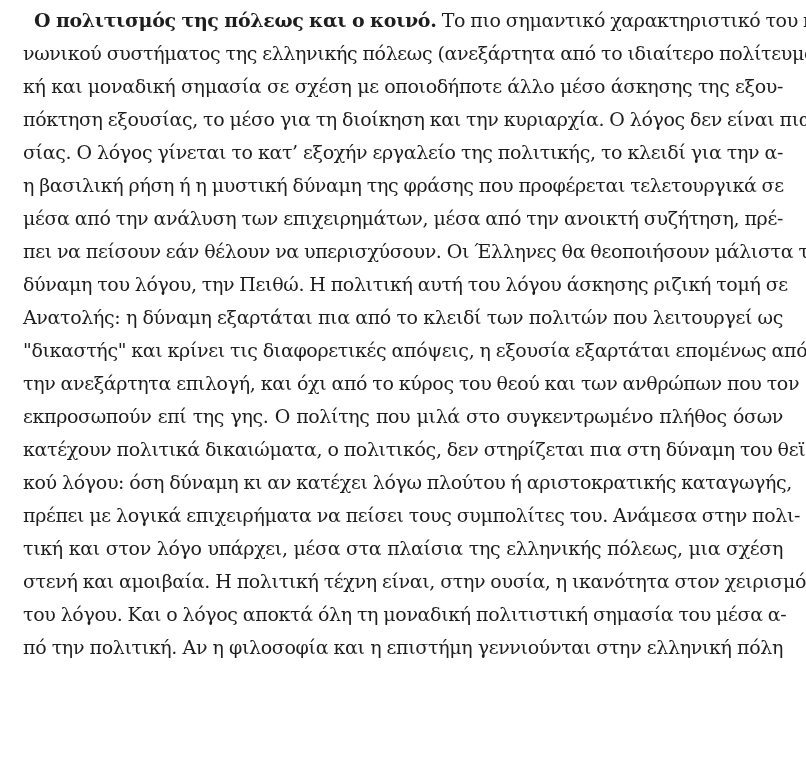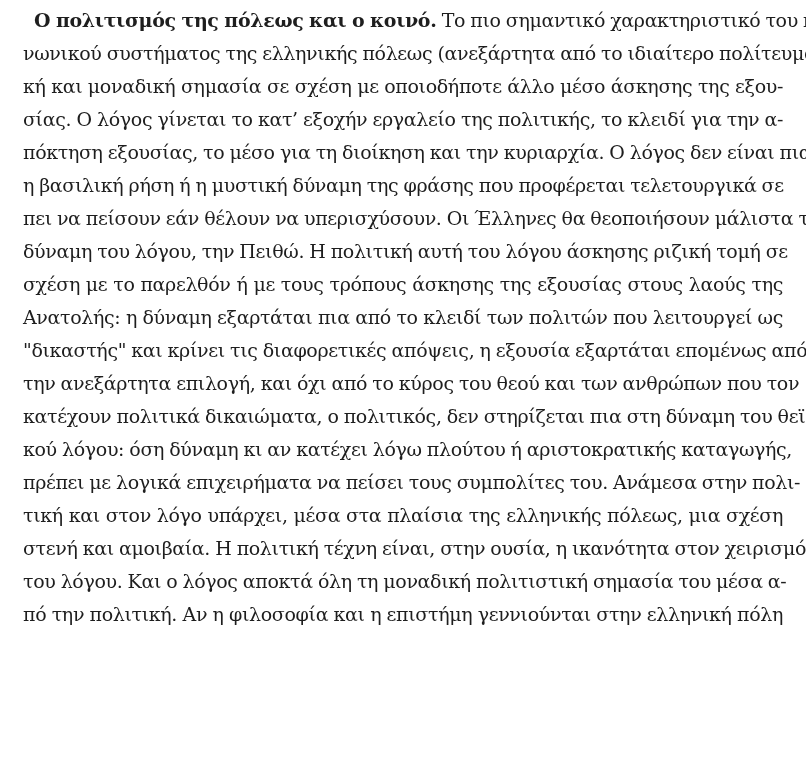--- a/index.html
+++ b/index.html
@@ -26,29 +26,30 @@
   .line.first { padding-left: 11px; }
   .title { font-weight: bold; }
 </style>
 </head>
 <body>
 
 <div class="page">
   <div class="line first"><span class="title">O πολιτισμός της πόλεως και ο κοινό.</span><span> Το πιο σημαντικό χαρακτηριστικό του κοι-</span></div>
   <div class="line">νωνικού συστήματος της ελληνικής πόλεως (ανεξάρτητα από το ιδιαίτερο πολίτευμα</div>
   <div class="line">κή και μοναδική σημασία σε σχέση με οποιοδήποτε άλλο μέσο άσκησης της εξου-</div>
+  <div class="line">πόκτηση εξουσίας, το μέσο για τη διοίκηση και την κυριαρχία. Ο λόγος δεν είναι πια</div>
   <div class="line">σίας. Ο λόγος γίνεται το κατ’ εξοχήν εργαλείο της πολιτικής, το κλειδί για την α-</div>
-  <div class="line">πόκτηση εξουσίας, το μέσο για τη διοίκηση και την κυριαρχία. Ο λόγος δεν είναι πια</div>
   <div class="line">η βασιλική ρήση ή η μυστική δύναμη της φράσης που προφέρεται τελετουργικά σε</div>
+  <div class="line">μέσα από την ανάλυση των επιχειρημάτων, μέσα από την ανοικτή συζήτηση, πρέ-</div>
   <div class="line">πει να πείσουν εάν θέλουν να υπερισχύσουν. Οι Έλληνες θα θεοποιήσουν μάλιστα τη</div>
   <div class="line">δύναμη του λόγου, την Πειθώ. Η πολιτική αυτή του λόγου άσκησης ριζική τομή σε</div>
-  <div class="line">σχέση με το παρελθόν ή με τους τρόπους άσκησης της εξουσίας στους λαούς της</div>
   <div class="line">Ανατολής: η δύναμη εξαρτάται πια από το κλειδί των πολιτών που λειτουργεί ως</div>
   <div class="line">"δικαστής" και κρίνει τις διαφορετικές απόψεις, η εξουσία εξαρτάται επομένως από</div>
   <div class="line">την ανεξάρτητα επιλογή, και όχι από το κύρος του θεού και των ανθρώπων που τον</div>
+  <div class="line">εκπροσωπούν επί της γης. Ο πολίτης που μιλά στο συγκεντρωμένο πλήθος όσων</div>
   <div class="line">κατέχουν πολιτικά δικαιώματα, ο πολιτικός, δεν στηρίζεται πια στη δύναμη του θεϊ-</div>
   <div class="line">κού λόγου: όση δύναμη κι αν κατέχει λόγω πλούτου ή αριστοκρατικής καταγωγής,</div>
   <div class="line">πρέπει με λογικά επιχειρήματα να πείσει τους συμπολίτες του. Ανάμεσα στην πολι-</div>
   <div class="line">τική και στον λόγο υπάρχει, μέσα στα πλαίσια της ελληνικής πόλεως, μια σχέση</div>
   <div class="line">στενή και αμοιβαία. Η πολιτική τέχνη είναι, στην ουσία, η ικανότητα στον χειρισμό</div>
   <div class="line">του λόγου. Και ο λόγος αποκτά όλη τη μοναδική πολιτιστική σημασία του μέσα α-</div>
   <div class="line">πό την πολιτική. Αν η φιλοσοφία και η επιστήμη γεννιούνται στην ελληνική πόλη</div>
 
 </div>
 

